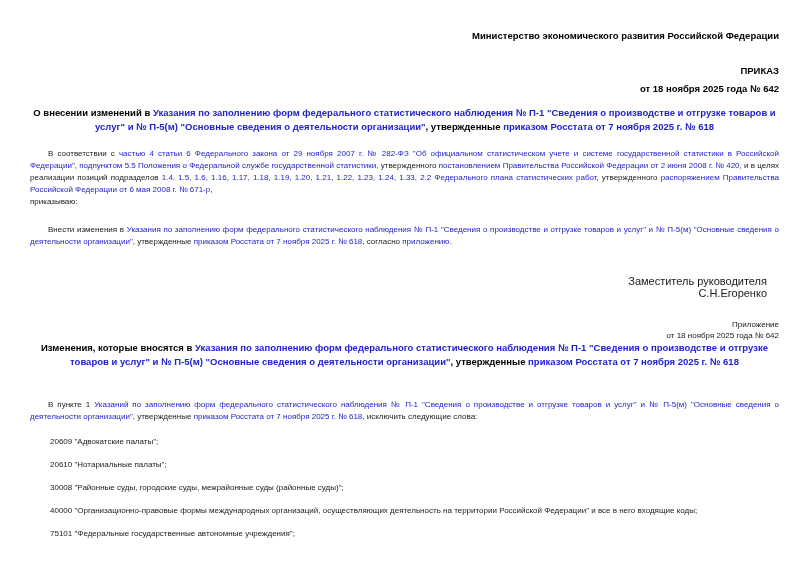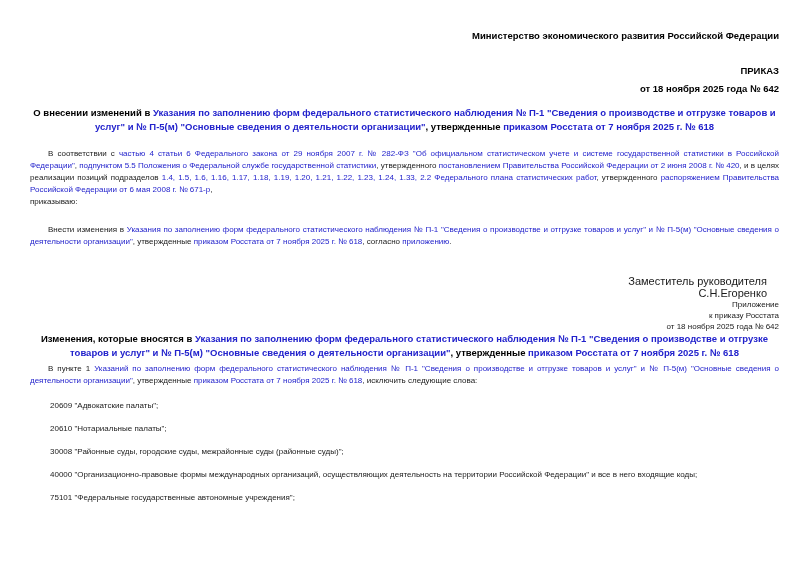--- a/index.html
+++ b/index.html
@@ -18,23 +18,23 @@
   .doc-date { margin-top:7px; }
   .title { margin-top:12px; font-size:9.5px; font-weight:bold; line-height:14px; color:#000; }
   .body-p {
     margin:0; font-size:8px; line-height:12px; text-align:justify;
     text-indent:18px;
   }
   .p1 { margin-top:14px; }
   .prikaz { text-indent:0; text-align:left; }
   .p2 { margin-top:16px; }
   .sig { margin-top:28px; font-size:11px; line-height:11.5px; padding-right:12px; }
-  .appendix { font-size:8px; line-height:11px; }
+  .appendix { margin-top:20px; font-size:8px; line-height:11px; }
   .h2 { font-size:9.5px; font-weight:bold; line-height:14px; color:#000; }
-  .p3 { margin-top:3px; }
+  .p3 { margin-top:30px; }
   .item { margin-top:11px; text-align:left; text-indent:20px; }
   .item-first { margin-top:13px; }
   .lnk { color:var(--link); cursor:pointer; }
   .h2 .lnk, .title .lnk { font-weight:bold; }
 </style>
 </head>
 <body>
 
 <div class="page">
 
@@ -50,21 +50,20 @@
 
   <p class="body-p p2"><span>Внести изменения в </span><span class="lnk">Указания по заполнению форм федерального статистического наблюдения № П-1 "Сведения о производстве и отгрузке товаров и услуг" и № П-5(м) "Основные сведения о деятельности организации"</span><span>, утвержденные </span><span class="lnk">приказом Росстата от 7 ноября 2025 г. № 618</span><span>, согласно </span><span class="lnk">приложению</span><span>.</span></p>
 
   <div class="sig right">
     <div>Заместитель руководителя</div>
     <div>С.Н.Егоренко</div>
   </div>
 
   <div class="appendix right">
     <div>Приложение</div>
-    <div>к приказу Росстата</div>
     <div>от 18 ноября 2025 года № 642</div>
   </div>
 
   <div class="h2 center"><span>Изменения, которые вносятся в </span><span class="lnk">Указания по заполнению форм федерального статистического наблюдения № П-1 "Сведения о производстве и отгрузке товаров и услуг" и № П-5(м) "Основные сведения о деятельности организации"</span><span>, утвержденные </span><span class="lnk">приказом Росстата от 7 ноября 2025 г. № 618</span></div>
 
   <p class="body-p p3"><span>В пункте 1 </span><span class="lnk">Указаний по заполнению форм федерального статистического наблюдения № П-1 "Сведения о производстве и отгрузке товаров и услуг" и № П-5(м) "Основные сведения о деятельности организации"</span><span>, утвержденные </span><span class="lnk">приказом Росстата от 7 ноября 2025 г. № 618</span><span>, исключить следующие слова:</span></p>
 
   <p class="body-p item item-first">20609 "Адвокатские палаты";</p>
   <p class="body-p item">20610 "Нотариальные палаты";</p>
   <p class="body-p item">30008 "Районные суды, городские суды, межрайонные суды (районные суды)";</p>

